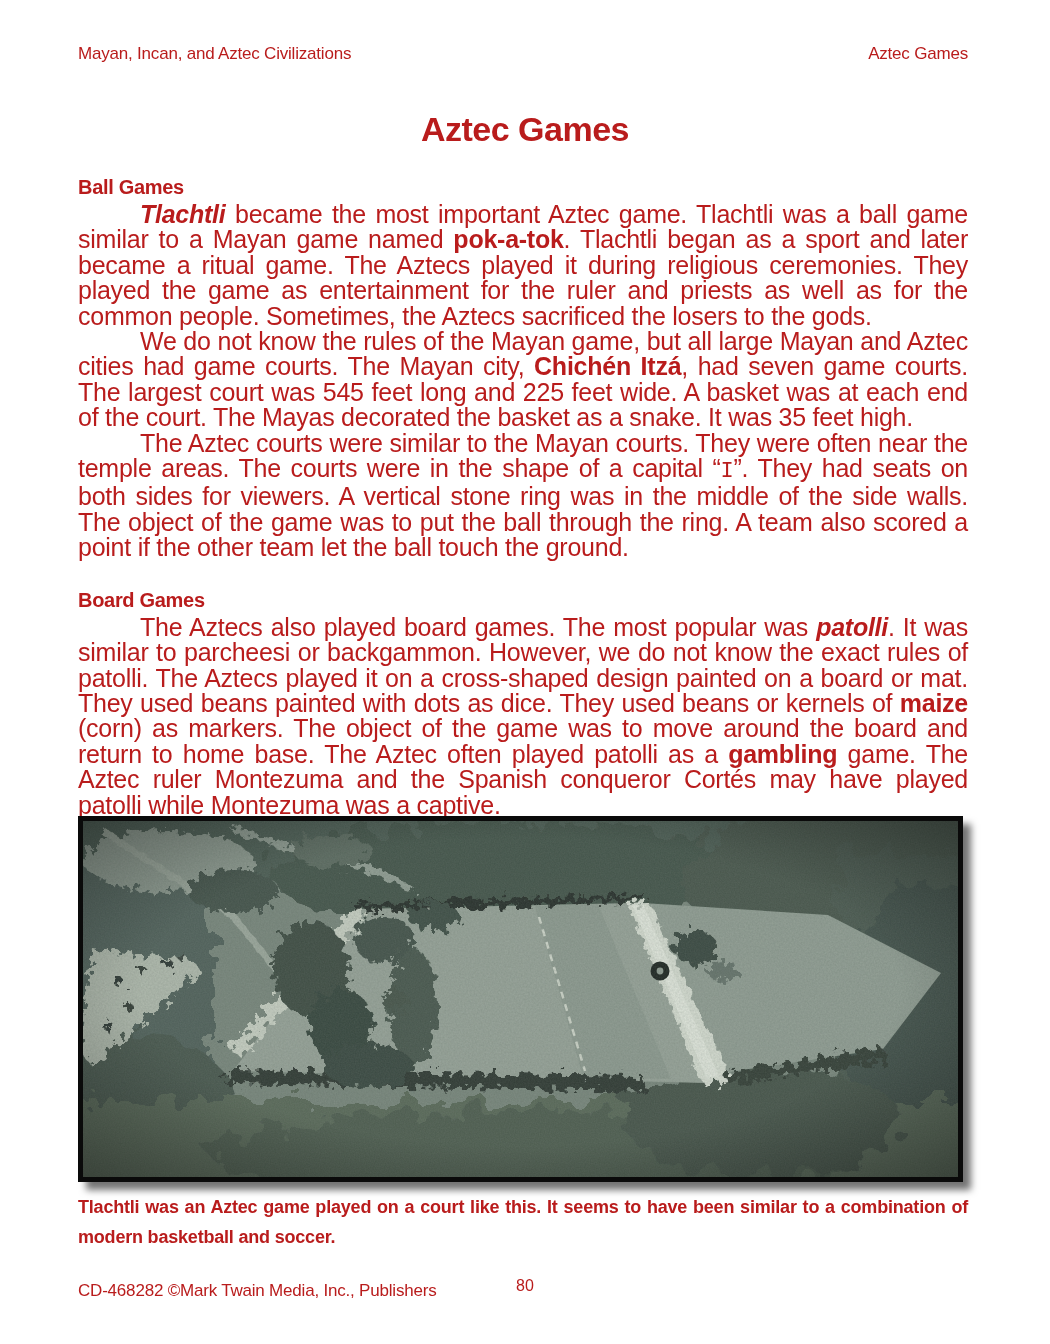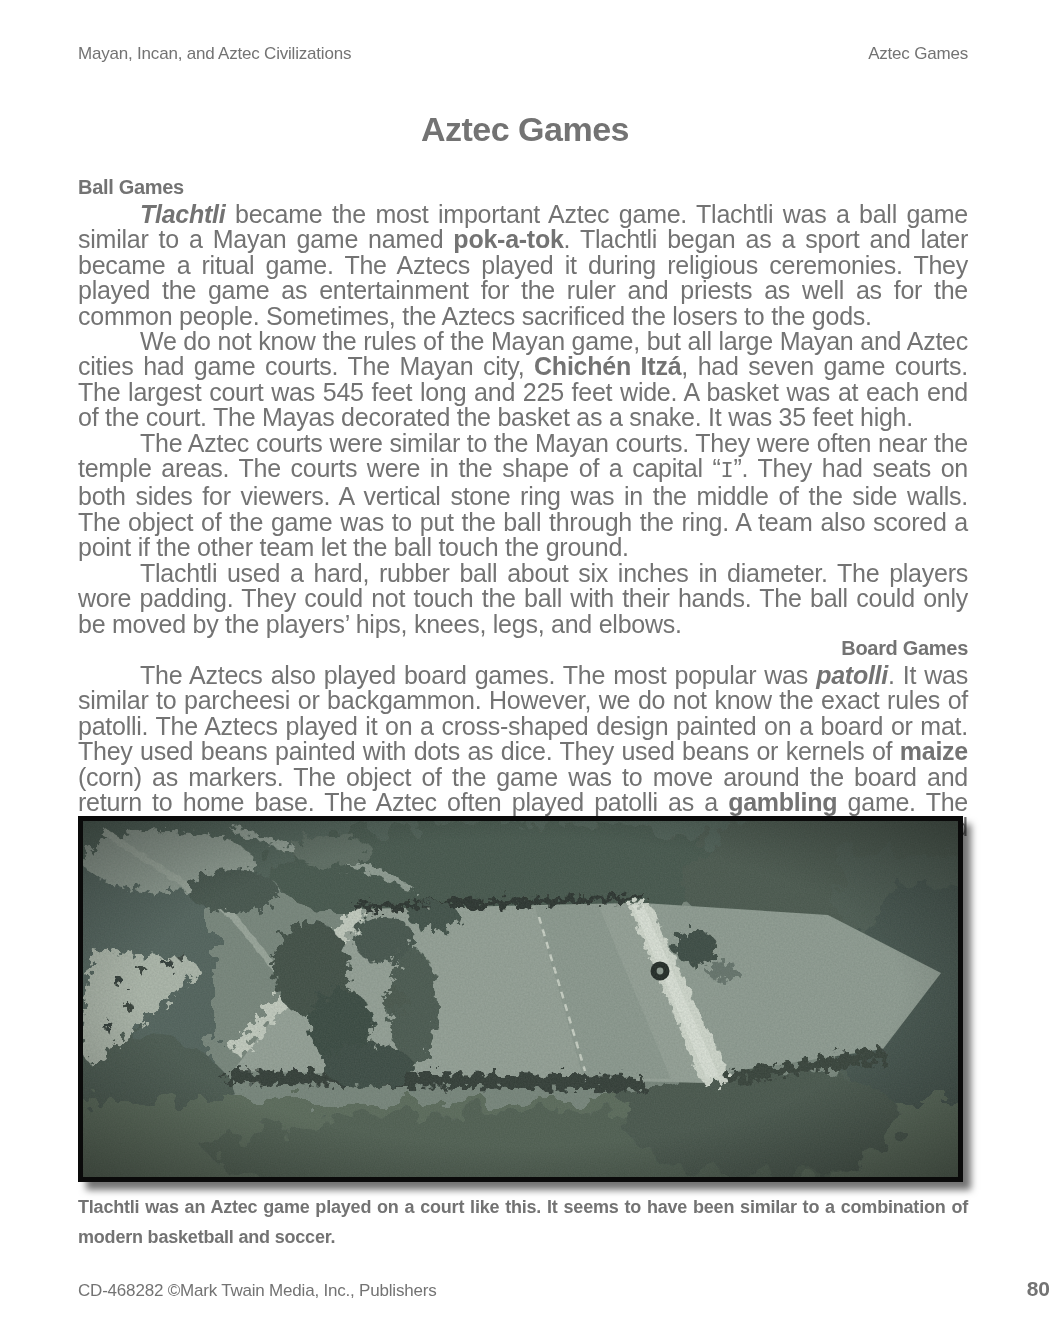--- a/index.html
+++ b/index.html
@@ -1,42 +1,42 @@
 <!DOCTYPE html>
 <html><head>
 <meta charset="utf-8">
 <style>
   html,body{margin:0;padding:0;background:#e8e8e8;}
   .page{
     position:relative;
     width:1050px;height:1344px;
     background:#ffffff;
     font-family:"Liberation Sans", sans-serif;
-    color:#737373;
+    color:#b91c1c;
     overflow:hidden;
     margin:0 auto;
   }
   .header-row{
     position:absolute;top:44px;left:78px;right:82px;
     display:flex;justify-content:space-between;
     font-size:17px;letter-spacing:-0.2px;
   }
   .doc-title{
     position:absolute;top:110px;left:0;right:0;
     text-align:center;
     font-size:34px;font-weight:bold;letter-spacing:-0.5px;
     margin:0;
   }
   .body-col{
     position:absolute;top:176px;left:78px;width:890px;
   }
   .sec-heading{
     font-size:20px;font-weight:bold;margin:0 0 3px 0;letter-spacing:-0.3px;
   }
-  .sec-heading.board{margin-top:0;text-align:right;}
+  .sec-heading.board{margin-top:28px;}
   p.body-p{
     margin:0;
     font-size:25px;line-height:25.4px;letter-spacing:-0.25px;
     text-align:justify;
     text-indent:62px;
   }
   .seg-n{font-weight:normal;}
   .seg-b{font-weight:bold;}
   .seg-bi{font-weight:bold;font-style:italic;}
   .seg-serif{font-family:"Liberation Mono", monospace;font-size:0.88em;}
@@ -52,41 +52,40 @@
     position:absolute;top:1192px;left:78px;width:890px;
     font-size:18px;font-weight:bold;line-height:30px;letter-spacing:-0.2px;
     text-align:justify;
   }
   .footer-left{
     position:absolute;top:1281px;left:78px;
     font-size:17px;letter-spacing:-0.2px;
   }
   .page-number{
     position:absolute;top:1277px;left:0;right:0;
-    text-align:right;font-size:21px;font-weight:bold;
+    text-align:center;font-size:16px;
   }
 </style>
 </head>
 <body>
 
 <div class="page">
 
   <div class="header-row">
     <span>Mayan, Incan, and Aztec Civilizations</span>
     <span>Aztec Games</span>
   </div>
 
   <h1 class="doc-title">Aztec Games</h1>
 
   <div class="body-col">
     <h2 class="sec-heading">Ball Games</h2>
     <p class="body-p"><span class="seg-bi">Tlachtli</span><span class="seg-n"> became the most important Aztec game. Tlachtli was a ball game similar to a Mayan game named </span><span class="seg-b">pok-a-tok</span><span class="seg-n">. Tlachtli began as a sport and later became a ritual game. The Aztecs played it during religious ceremonies. They played the game as entertainment for the ruler and priests as well as for the common people. Sometimes, the Aztecs sacrificed the losers to the gods.</span></p>
     <p class="body-p"><span class="seg-n">We do not know the rules of the Mayan game, but all large Mayan and Aztec cities had game courts. The Mayan city, </span><span class="seg-b">Chichén Itzá</span><span class="seg-n">, had seven game courts. The largest court was 545 feet long and 225 feet wide. A basket was at each end of the court. The Mayas decorated the basket as a snake. It was 35 feet high.</span></p>
     <p class="body-p"><span class="seg-n">The Aztec courts were similar to the Mayan courts. They were often near the temple areas. The courts were in the shape of a capital “</span><span class="seg-serif">I</span><span class="seg-n">”. They had seats on both sides for viewers. A vertical stone ring was in the middle of the side walls. The object of the game was to put the ball through the ring. A team also scored a point if the other team let the ball touch the ground.</span></p>
-    <p class="body-p"><span class="seg-n">Tlachtli used a hard, rubber ball about six inches in diameter. The players wore padding. They could not touch the ball with their hands. The ball could only be moved by the players’ hips, knees, legs, and elbows.</span></p>
 
     <h2 class="sec-heading board">Board Games</h2>
     <p class="body-p"><span class="seg-n">The Aztecs also played board games. The most popular was </span><span class="seg-bi">patolli</span><span class="seg-n">. It was similar to parcheesi or backgammon. However, we do not know the exact rules of patolli. The Aztecs played it on a cross-shaped design painted on a board or mat. They used beans painted with dots as dice. They used beans or kernels of </span><span class="seg-b">maize</span><span class="seg-n"> (corn) as markers. The object of the game was to move around the board and return to home base. The Aztec often played patolli as a </span><span class="seg-b">gambling</span><span class="seg-n"> game. The Aztec ruler Montezuma and the Spanish conqueror Cortés may have played patolli while Montezuma was a captive.</span></p>
   </div>
 
   <figure class="photo">
     <svg viewBox="0 0 875 356" preserveAspectRatio="none" aria-hidden="true">
       <defs>
         <filter id="rough" x="-30%" y="-30%" width="160%" height="160%">
           <feTurbulence type="fractalNoise" baseFrequency="0.12" numOctaves="3" seed="7" result="t"></feTurbulence>

